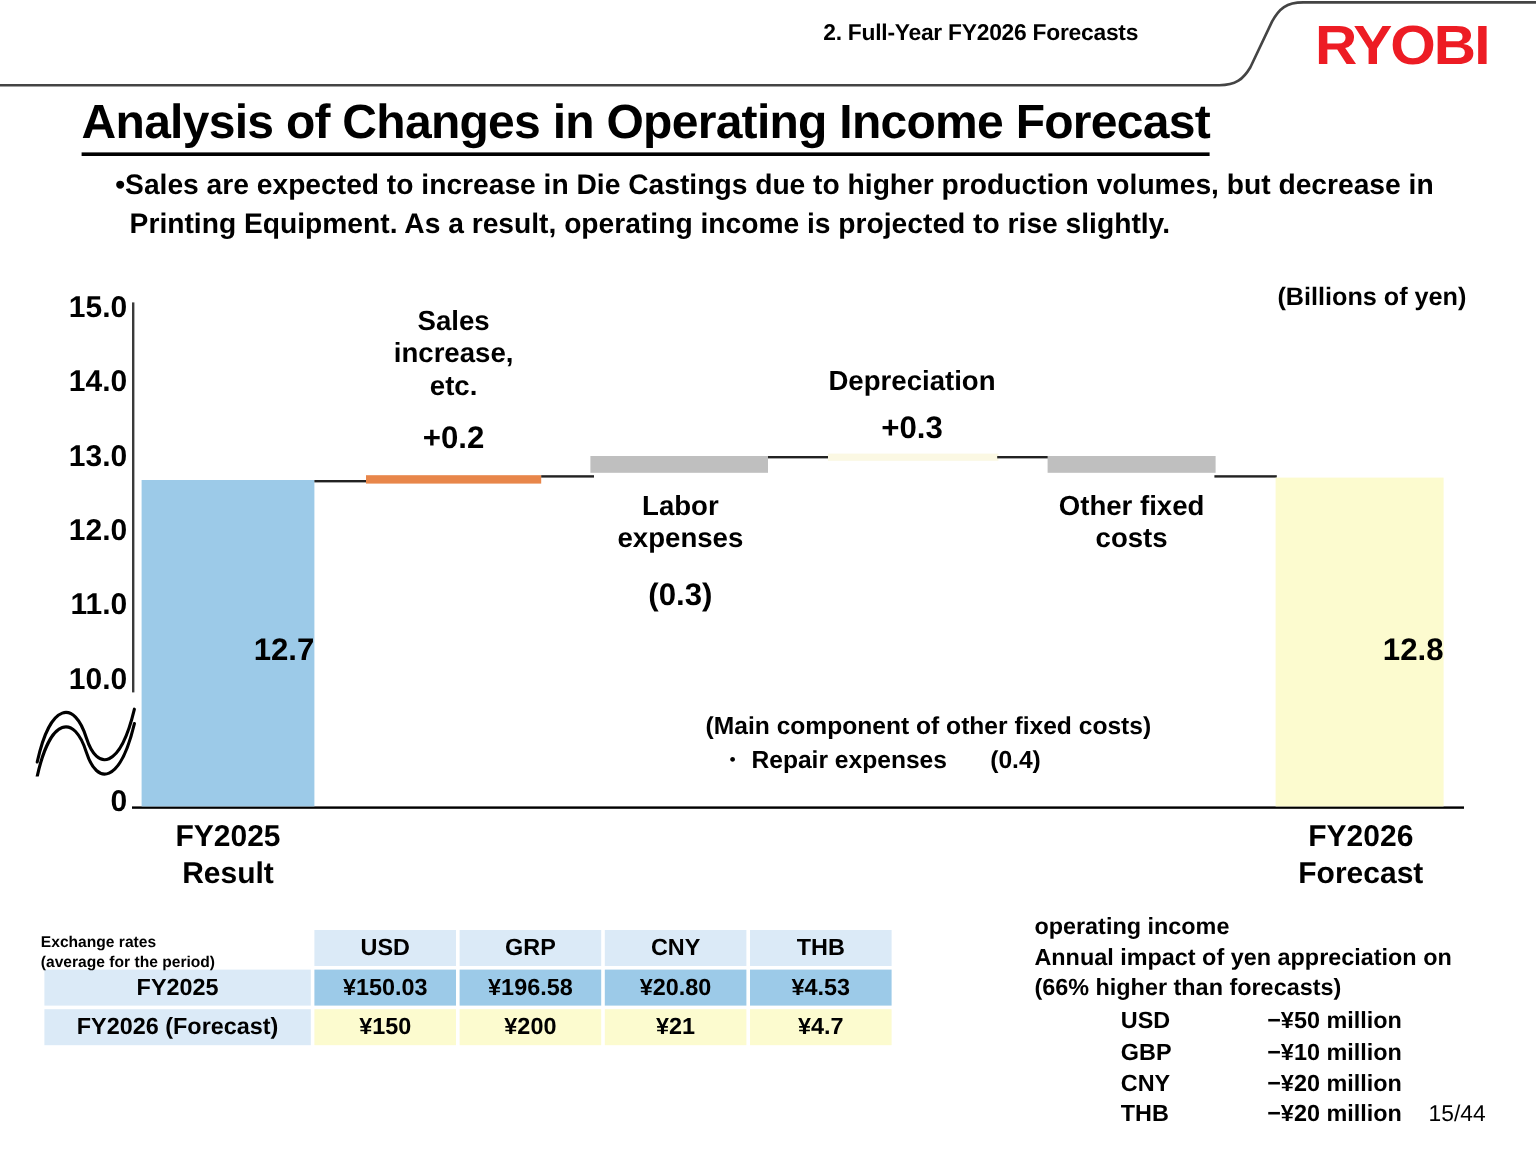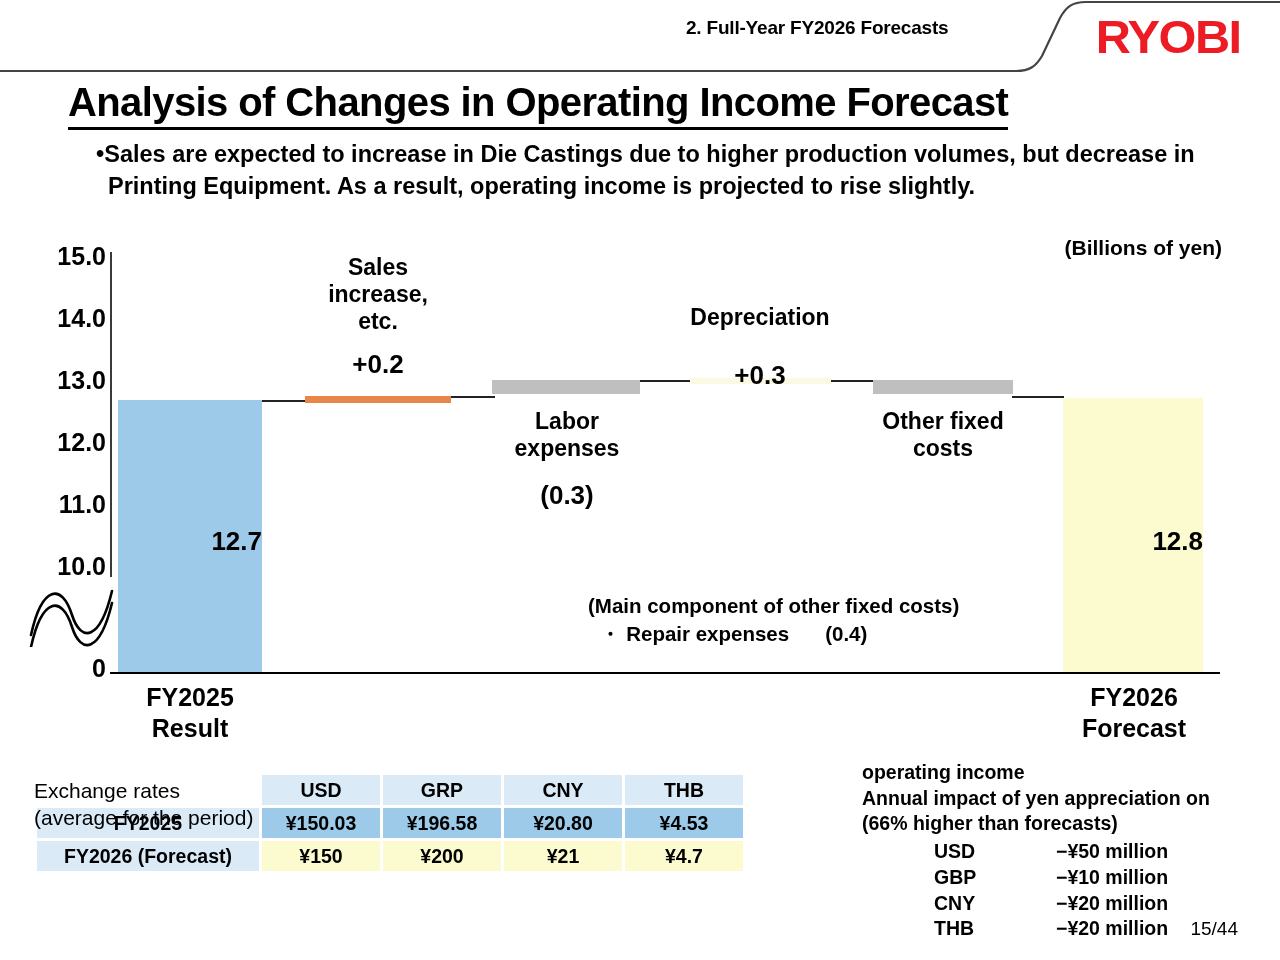--- a/index.html
+++ b/index.html
@@ -85,21 +85,21 @@
     position: absolute; left: 588px; top: 360px; width: 470px;
     font-size: 20.5px; font-weight: bold; line-height: 1.35;
   }
   .note-block .note-row { padding-left: 12px; }
   .note-block .note-amt { display: inline-block; padding-left: 36px; }
 
   
   .fx { position: absolute; left: 34px; top: 772px; }
   .fx-caption {
     position: absolute; left: 0; top: 5px; width: 262px;
-    font-size: 21px; font-weight: normal; line-height: 1.3;
+    font-size: 13px; font-weight: bold; line-height: 1.3;
   }
   table.fx-table { border-collapse: separate; border-spacing: 3px 3px; }
   table.fx-table td {
     font-size: 19.5px; font-weight: bold; text-align: center;
     height: 30px; padding: 0 4px;
   }
   td.fx-rowhead { width: 222px; text-align: center; }
   td.fx-col { width: 118px; }
   .c-head { background: #dbeaf7; }
   .c-rowhead { background: #dbeaf7; }
@@ -185,21 +185,21 @@
       <div>Labor</div>
       <div>expenses</div>
       <div class="seg-delta" style="margin-top:18px">(0.3)</div>
     </div>
 
     <div class="bar" style="left:640px; top:148px; width:52px; height:2px; background:#222;"></div>
 
     <div class="bar" style="left:690px; top:146px; width:142px; height:6px; background:#fbf8e3;"></div>
     <div class="seg-label" style="left:660px; top:72px; width:200px;">
       <div>Depreciation</div>
-      <div class="seg-delta" style="margin-top:29px">+0.3</div>
+      <div class="seg-delta" style="margin-top:10px">+0.3</div>
     </div>
 
     <div class="bar" style="left:831px; top:148px; width:46px; height:2px; background:#222;"></div>
 
     <div class="bar" style="left:873px; top:148px; width:140px; height:14px; background:#bfbfbf;"></div>
     <div class="seg-label" style="left:862px; top:176px; width:162px;">
       <div>Other fixed</div>
       <div>costs</div>
     </div>
 

